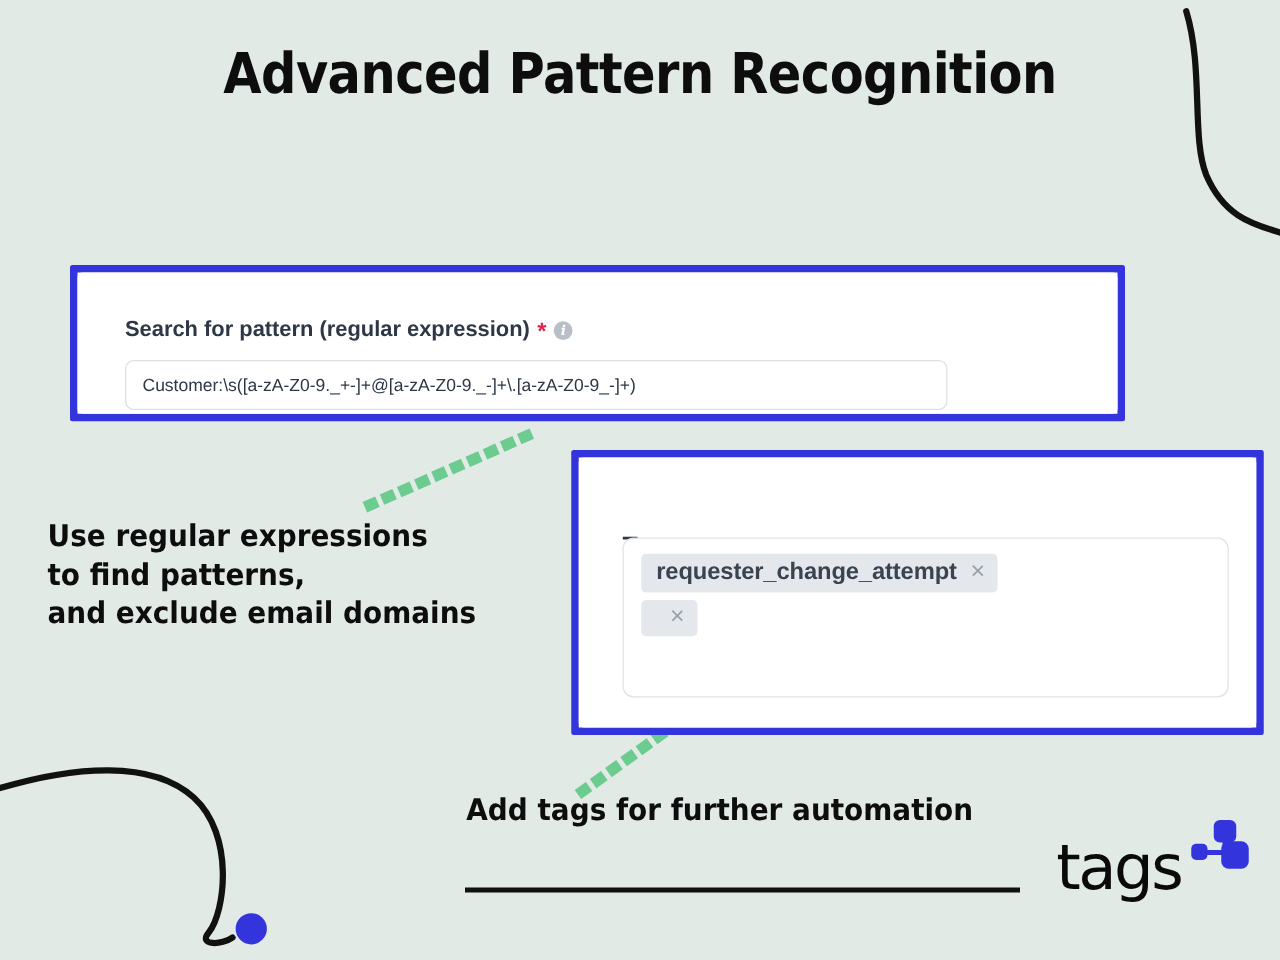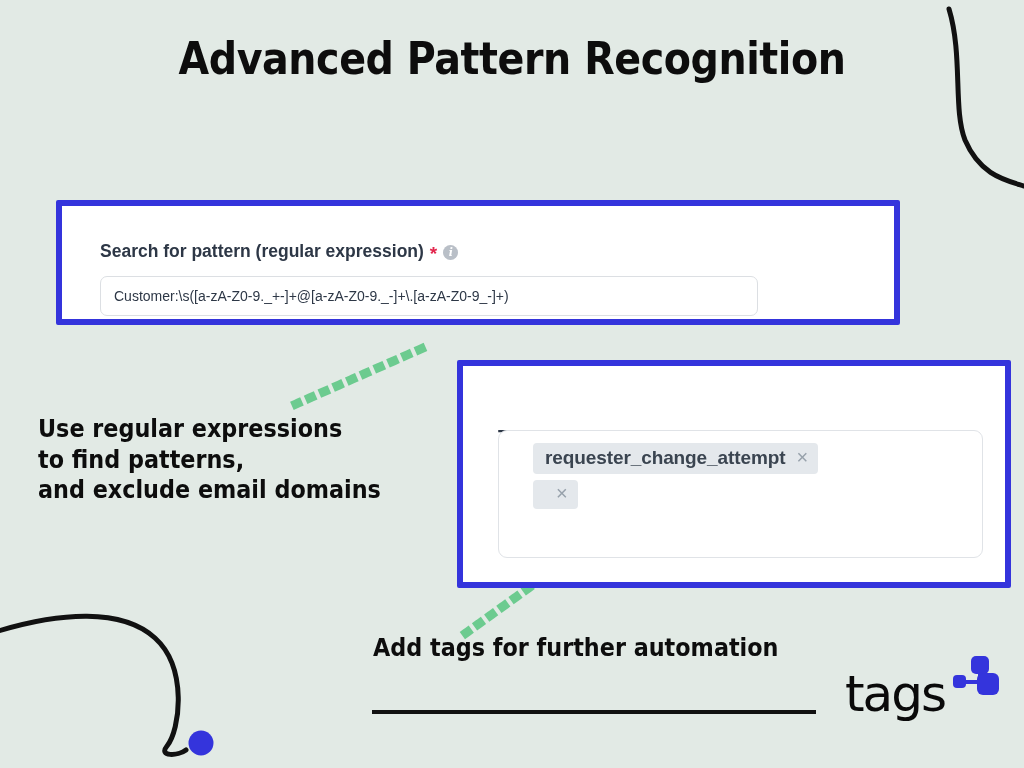--- a/index.html
+++ b/index.html
@@ -50,21 +50,21 @@
   
   .hl-frame {
     position: absolute;
     background: #ffffff;
     border: 6px solid #3434dc;
     box-sizing: border-box;
     border-radius: 2px;
   }
   #search-frame {
     left: 56px;
-    top: 200px;
+    top: 212px;
     width: 844px;
     height: 125px;
   }
   #tags-frame {
     left: 457px;
     top: 360px;
     width: 554px;
     height: 228px;
   }
 
@@ -161,21 +161,20 @@
     align-items: center;
     background: #e4e8ec;
     border-radius: 4px;
     padding: 4px 10px 5px 12px;
     margin-bottom: 6px;
     font-size: 19px;
     font-weight: bold;
     color: #3a4450;
     letter-spacing: -0.1px;
     white-space: nowrap;
-    margin-left: 20px;
   }
   .tag-x {
     margin-left: 11px;
     color: #97a1ab;
     font-size: 20px;
     font-weight: 300;
     line-height: 1;
     position: relative;
     top: -1px;
   }

